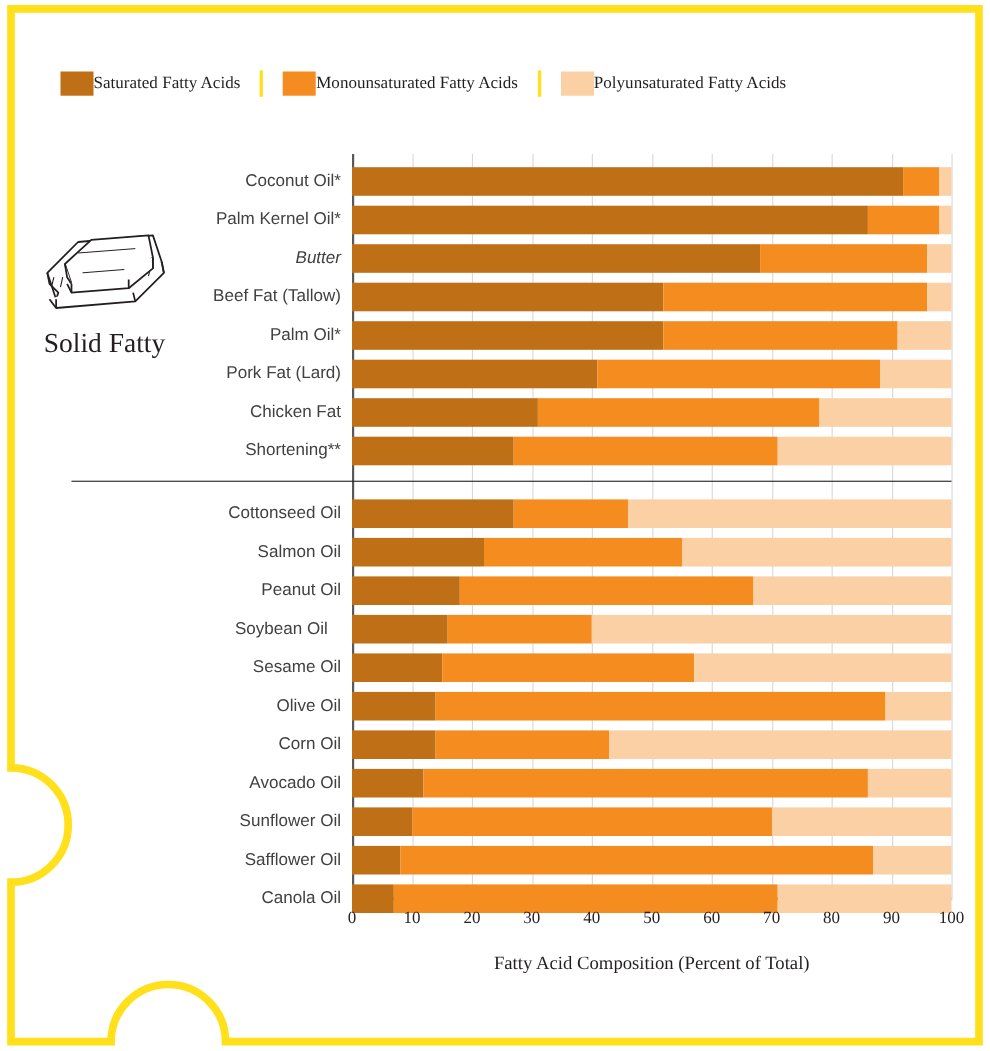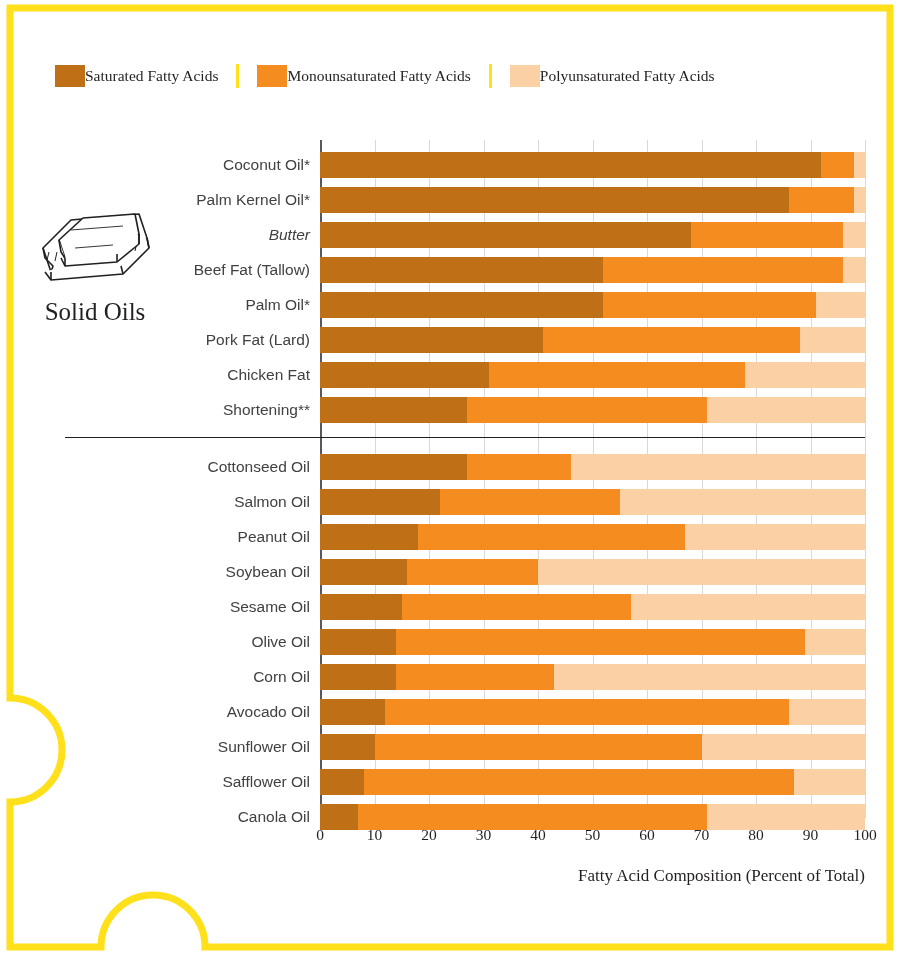--- a/index.html
+++ b/index.html
@@ -51,21 +51,21 @@
   .ylabel-wrap{position:absolute;left:-260px;width:250px;height:26px;}
 
   .xtick{
     position:absolute;top:686px;
     font-family:"Liberation Serif", serif;
     font-size:15.5px;color:#231f20;
     transform:translateX(-50%);
   }
   #xtitle{
     position:absolute;left:320px;top:866px;width:545px;
-    text-align:right;
+    text-align:center;
     font-family:"Liberation Serif", serif;
     font-size:17px;color:#231f20;
   }
 
   
   .cat{position:absolute;text-align:center;width:160px;}
   .cat-name{
     font-family:"Liberation Serif", serif;
     font-size:25px;color:#231f20;line-height:1.08;margin-top:6px;
   }
@@ -115,21 +115,21 @@
         <path d="M24 44 L48 22 L100 18 L104 38 L82 58 L30 62 Z" fill="#ffffff"></path>
         <path d="M24 44 L26 56 L30 62 M104 38 L104 48 L82 66 L30 70 L26 62" fill="#ffffff"></path>
         <path d="M30 62 L30 70 M82 58 L82 66 M104 38 L104 48"></path>
         <g stroke-width="0.9">
           <path d="M36 34 L88 30"></path>
           <path d="M40 52 L78 49"></path>
         </g>
       </g>
     </svg>
     <div class="cat-name">
-      <span>Solid Oils</span>
+      <span>Solid Fatty</span>
     </div>
   </div>
 
 
   <div id="plot">
     <div class="axis-left"></div>
     <div class="axis-bottom"></div>
     <div id="gridlines">
         <div class="gridline" style="left: 54.5px;"></div>
         <div class="gridline" style="left: 109px;"></div>
@@ -267,21 +267,21 @@
         <div class="ylabel-wrap" style="top: 314px;">
           <div class="ylabel" style="right: 0px;">Cottonseed  Oil</div>
         </div>
         <div class="ylabel-wrap" style="top: 349px;">
           <div class="ylabel" style="right: 0px;">Salmon Oil</div>
         </div>
         <div class="ylabel-wrap" style="top: 384px;">
           <div class="ylabel" style="right: 0px;">Peanut Oil</div>
         </div>
         <div class="ylabel-wrap" style="top: 419px;">
-          <div class="ylabel" style="right: 0px;">Soybean Oil</div>
+          <div class="ylabel" style="right: 12px;">Soybean Oil</div>
         </div>
         <div class="ylabel-wrap" style="top: 454px;">
           <div class="ylabel" style="right: 0px;">Sesame Oil</div>
         </div>
         <div class="ylabel-wrap" style="top: 489px;">
           <div class="ylabel" style="right: 0px;">Olive Oil</div>
         </div>
         <div class="ylabel-wrap" style="top: 524px;">
           <div class="ylabel" style="right: 0px;">Corn Oil</div>
         </div>

